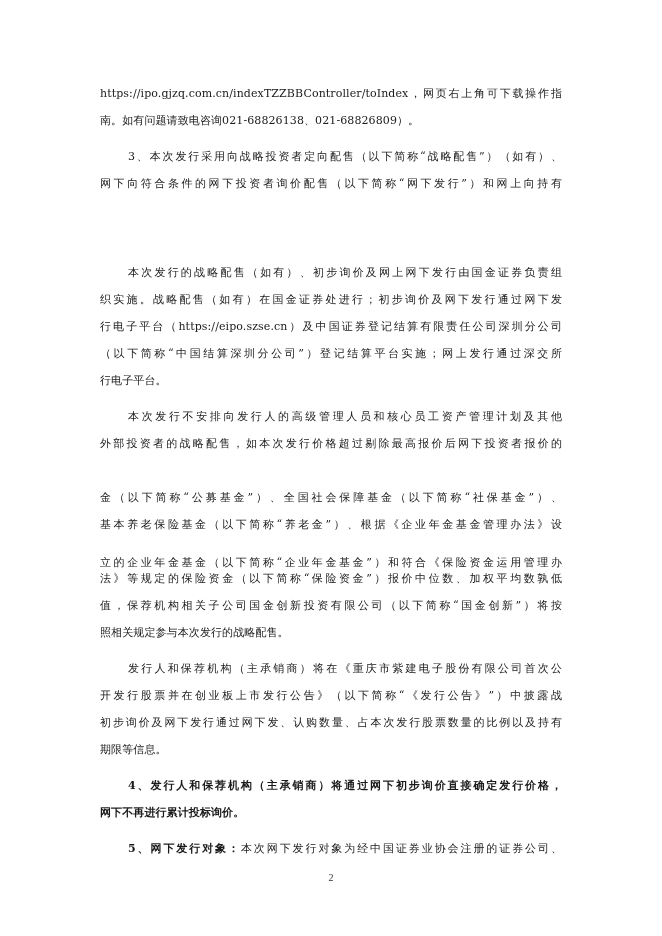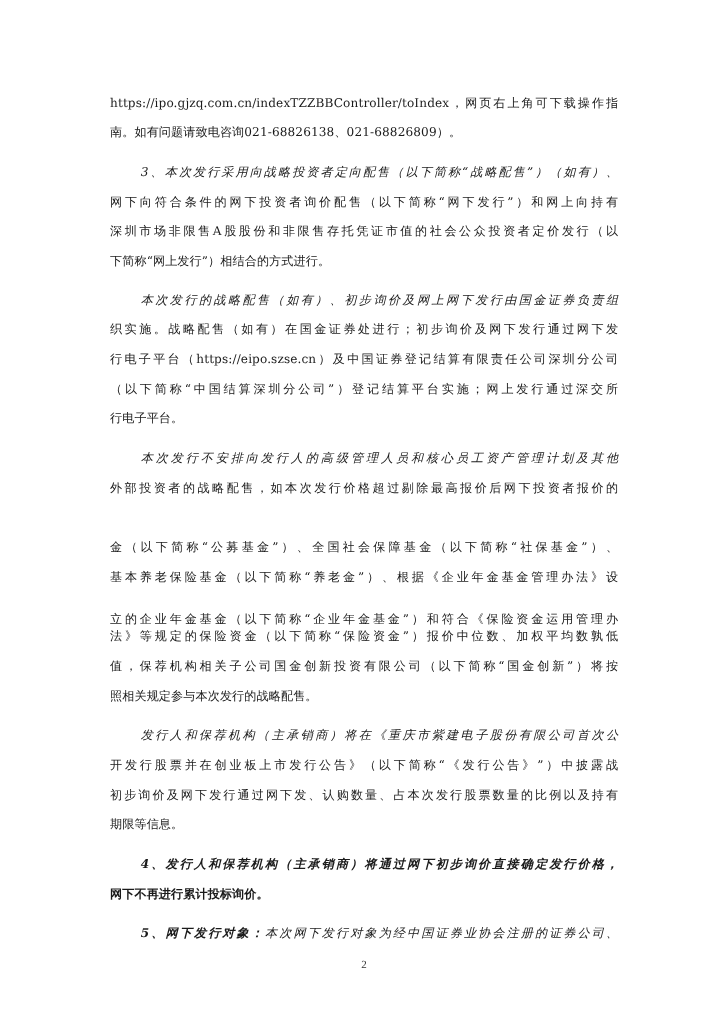--- a/index.html
+++ b/index.html
@@ -1,38 +1,36 @@
 <!DOCTYPE html>
 <html><head>
 <meta charset="utf-8">
 <style>
   html, body { margin: 0; padding: 0; background: #ffffff; }
   body { width: 662px; height: 936px; position: relative; overflow: hidden;
          font-family: "DejaVu Serif", "Liberation Serif", serif; color: #1a1a1a; }
   .page { position: absolute; left: 0; top: 0; width: 662px; height: 936px; }
   .line { position: absolute; left: 100px; width: 462px; font-size: 11px; line-height: 20px;
           white-space: nowrap; text-align: justify; text-align-last: justify; letter-spacing: 0.1px; }
-  .line.indent { left: 128px; width: 434px; font-style: italic; }
+  .line.indent { left: 128px; width: 434px; }
   .line.last { text-align-last: left; }
   .bold { font-weight: bold; }
   .pagenum { position: absolute; left: 0; width: 662px; top: 872px; text-align: center;
              font-size: 10px; font-family: "Liberation Serif", serif; color: #333; }
 </style>
 </head>
 <body>
 
 <div class="page">
 
   <div class="line" style="top:84px">https://ipo.gjzq.com.cn/indexTZZBBController/toIndex，网页右上角可下载操作指</div>
   <div class="line last" style="top:111px">南。如有问题请致电咨询021-68826138、021-68826809）。</div>
 
   <div class="line indent" style="top:147px">3、本次发行采用向战略投资者定向配售（以下简称“战略配售”）（如有）、</div>
   <div class="line" style="top:174px">网下向符合条件的网下投资者询价配售（以下简称“网下发行”）和网上向持有</div>
-  <div class="line" style="top:201px">深圳市场非限售A股股份和非限售存托凭证市值的社会公众投资者定价发行（以</div>
-  <div class="line last" style="top:228px">下简称“网上发行”）相结合的方式进行。</div>
 
   <div class="line indent" style="top:263px">本次发行的战略配售（如有）、初步询价及网上网下发行由国金证券负责组</div>
   <div class="line" style="top:290px">织实施。战略配售（如有）在国金证券处进行；初步询价及网下发行通过网下发</div>
   <div class="line" style="top:317px">行电子平台（https://eipo.szse.cn）及中国证券登记结算有限责任公司深圳分公司</div>
   <div class="line" style="top:344px">（以下简称“中国结算深圳分公司”）登记结算平台实施；网上发行通过深交所</div>
   <div class="line last" style="top:371px">行电子平台。</div>
 
   <div class="line indent" style="top:407px">本次发行不安排向发行人的高级管理人员和核心员工资产管理计划及其他</div>
   <div class="line" style="top:434px">外部投资者的战略配售，如本次发行价格超过剔除最高报价后网下投资者报价的</div>
   <div class="line" style="top:488px">金（以下简称“公募基金”）、全国社会保障基金（以下简称“社保基金”）、</div>

